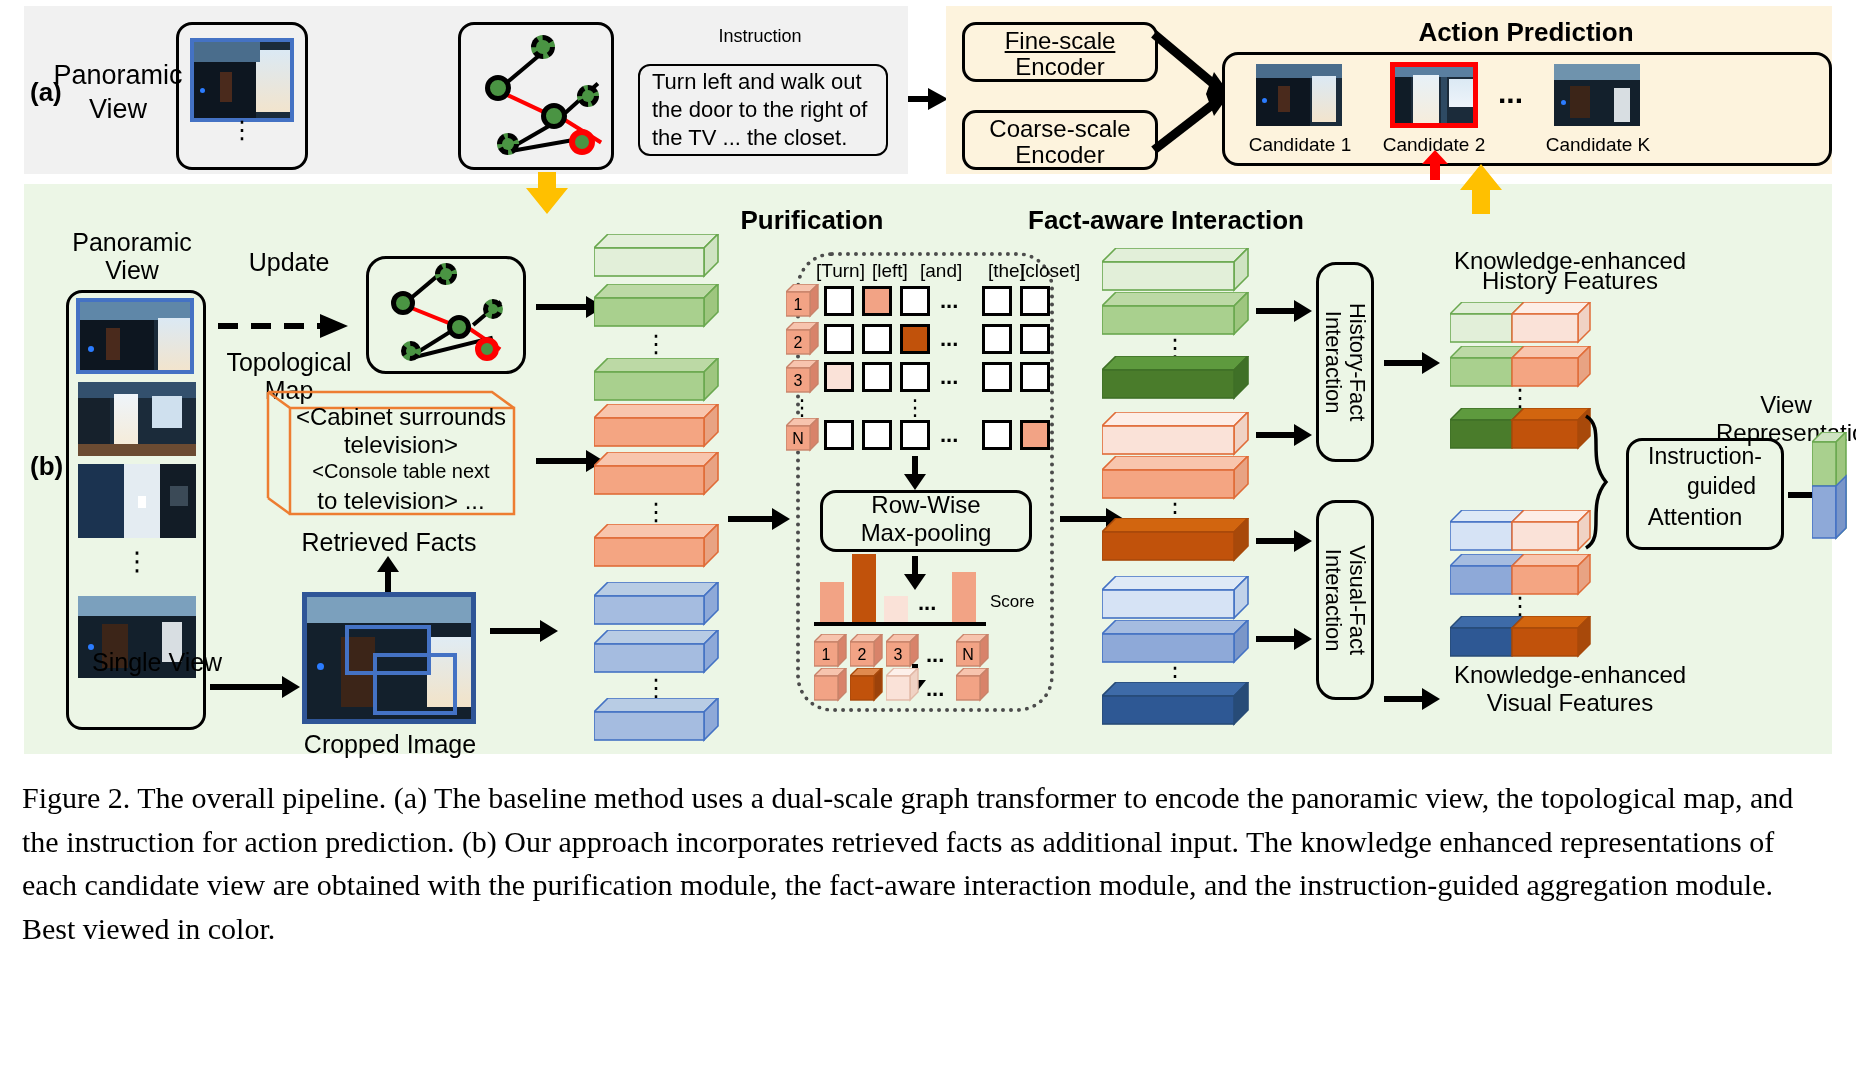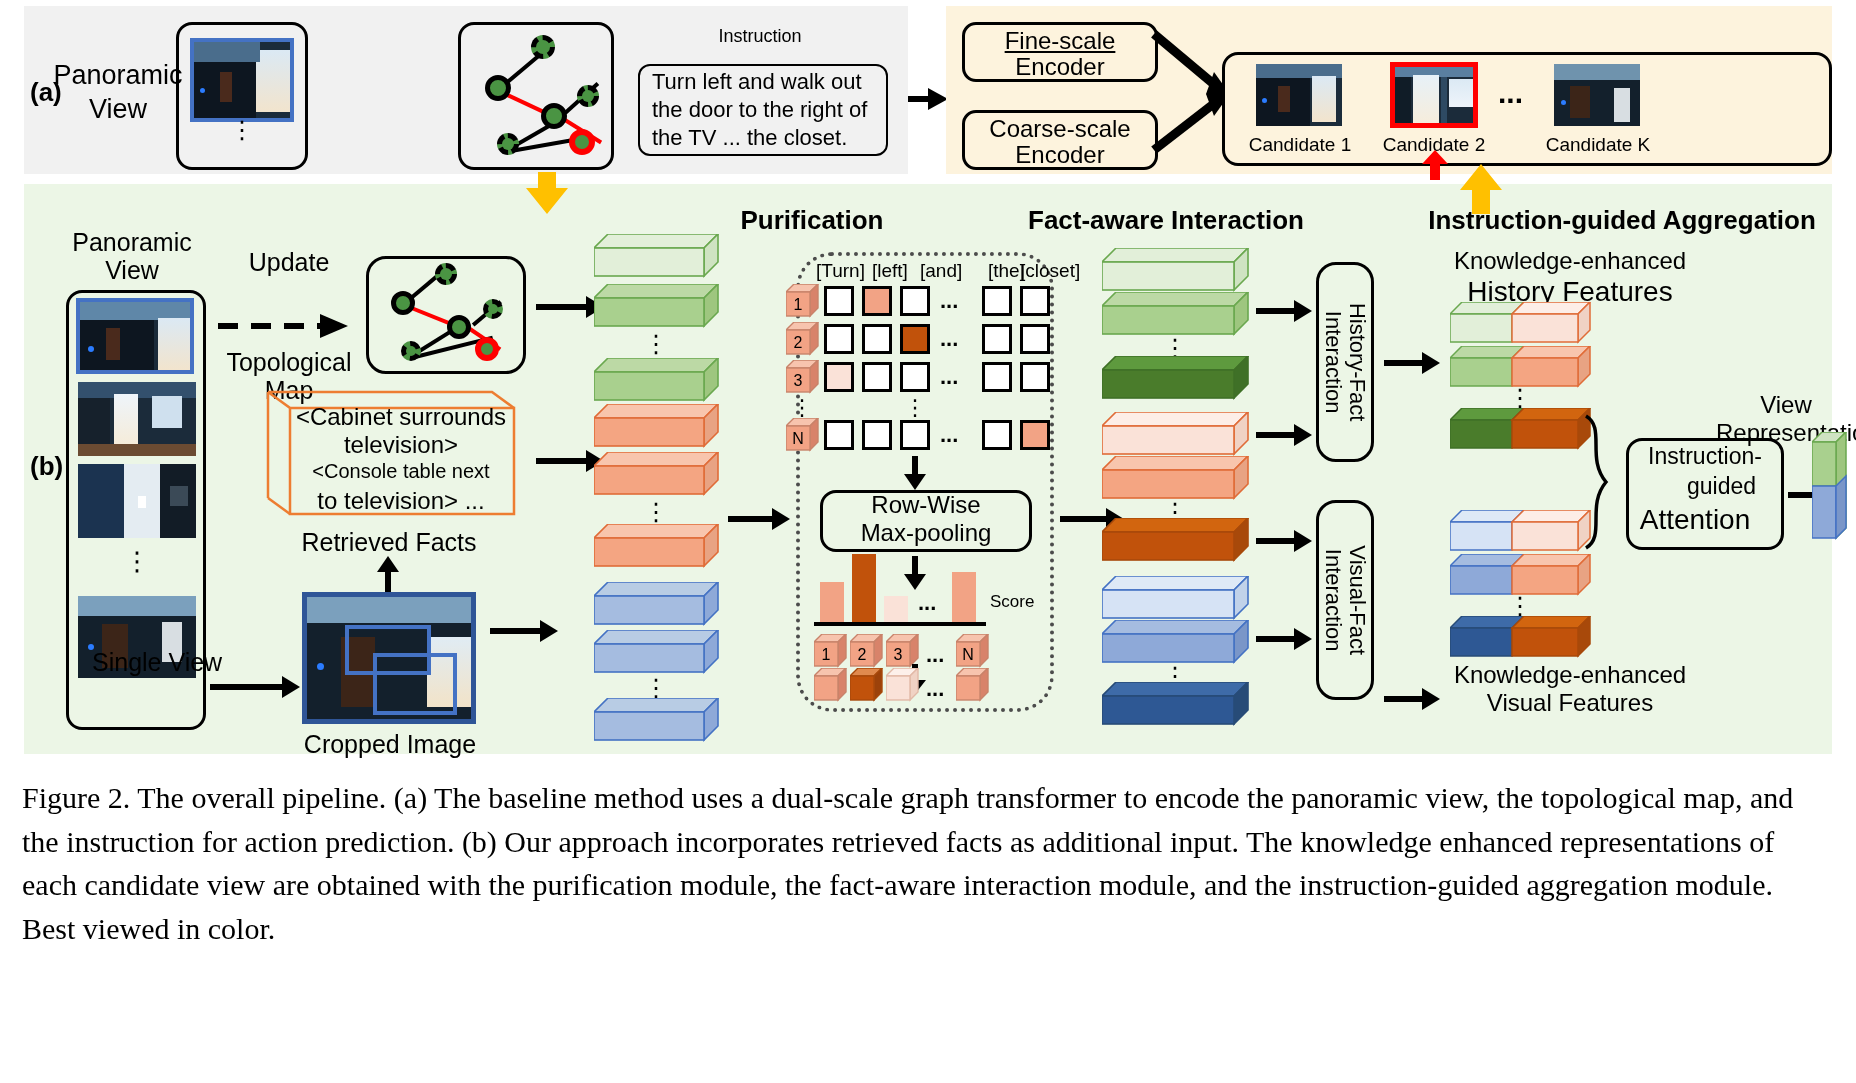--- a/index.html
+++ b/index.html
@@ -143,20 +143,21 @@
 
   <svg style="position:absolute; left:1150px; top:20px; width:90px; height:150px;">
     <line x1="4" y1="14" x2="66" y2="66" stroke="#000" stroke-width="9"></line>
     <polygon points="84,80 56,74 64,52" fill="#000"></polygon>
   </svg>
   <svg style="position:absolute; left:1150px; top:70px; width:90px; height:120px;">
     <line x1="4" y1="80" x2="66" y2="32" stroke="#000" stroke-width="9"></line>
     <polygon points="84,18 64,46 56,24" fill="#000"></polygon>
   </svg>
 
+  <div class="lbl ctr bold" style="left:1226px; top:18px; width:600px; font-size:26px;">Action Prediction</div>
 
   <div class="rbox" style="left:1222px; top:52px; width:610px; height:114px; border-radius:16px; background:#fdf3dd;"></div>
 
   <div class="photo" style="left:1256px; top:64px; width:86px; height:62px;">
      <div class="wallL" style="left:0; top:0; width:86px; height:14px; background:#4a6d8c;"></div>
      <div class="sky" style="left:56px; top:12px; width:24px; height:46px; background:linear-gradient(#dbe9f4,#f2e4cd);"></div>
      <div class="dark" style="left:0; top:14px; width:54px; height:48px; background:#0d1620;"></div>
      <div class="dark" style="left:22px; top:22px; width:12px; height:26px; background:#4a2a1c;"></div>
      <div class="dark" style="left:6px; top:34px; width:5px; height:5px; background:#2b7cff; border-radius:50%;"></div>
   </div>
@@ -593,24 +594,23 @@
 
   <div class="arrow ar-r" style="left:1384px; top:352px; width:56px; height:22px;">
      <div class="shaft" style="width:40px;"></div>
       <div class="head" style="border-left:18px solid #000;"></div>
     </div>
   <div class="arrow ar-r" style="left:1384px; top:688px; width:56px; height:22px;">
      <div class="shaft" style="width:40px;"></div>
       <div class="head" style="border-left:18px solid #000;"></div>
     </div>
 
-  <div class="lbl ctr bold" style="left:1412px; top:206px; width:420px; font-size:26px;">Instruction-guided Aggregation</div>
 
   <div class="lbl ctr" style="left:1420px; top:248px; width:300px; font-size:24px;">Knowledge-enhanced</div>
-  <div class="lbl ctr" style="left:1420px; top:276px; width:300px; font-size:28px;text-align:center;">History Features</div>
+  <div class="lbl ctr" style="left:1420px; top:268px; width:300px; font-size:24px;text-align:center;">History Features</div>
 
   <svg style="position:absolute; left:1450px; top:302px; width:142px; height:42px;">
     <polygon points="0,12 12,0 74,0 62,12" fill="#e2efd9" stroke="#6aa84f" stroke-width="1.5"></polygon>
     <rect x="0" y="12" width="62" height="28" fill="#e2efd9" stroke="#6aa84f" stroke-width="1.5"></rect>
     <polygon points="62,12 74,0 140,0 128,12" fill="#fdeee7" stroke="#e06c38" stroke-width="1.5"></polygon>
     <polygon points="128,12 140,0 140,28 128,40" fill="#f0d2c4" stroke="#e06c38" stroke-width="1.5"></polygon>
     <rect x="62" y="12" width="66" height="28" fill="#fae2d8" stroke="#e06c38" stroke-width="1.5"></rect>
   </svg>
   <svg style="position:absolute; left:1450px; top:346px; width:142px; height:42px;">
     <polygon points="0,12 12,0 74,0 62,12" fill="#bcd9a5" stroke="#6aa84f" stroke-width="1.5"></polygon>
@@ -654,21 +654,21 @@
   <div class="lbl ctr" style="left:1420px; top:662px; width:300px; font-size:24px;">Knowledge-enhanced</div>
   <div class="lbl ctr" style="left:1420px; top:690px; width:300px; font-size:24px;">Visual Features</div>
 
   <svg style="position:absolute; left:1584px; top:412px; width:44px; height:140px;">
     <path d="M2,4 C22,16 2,46 22,70 C2,94 22,124 2,136" fill="none" stroke="#000" stroke-width="3.5"></path>
   </svg>
 
   <div class="rbox" style="left:1626px; top:438px; width:158px; height:112px; border-radius:16px;"></div>
   <div class="lbl ctr" style="left:1626px; top:444px; width:158px; font-size:23px;">Instruction-</div>
   <div class="lbl ctr" style="left:1626px; top:474px; width:191px; font-size:23px;">guided</div>
-  <div class="lbl ctr" style="left:1626px; top:504px; width:138px; font-size:28px;">Attention</div>
+  <div class="lbl ctr" style="left:1626px; top:504px; width:138px; font-size:24px;">Attention</div>
 
   <div class="arrow ar-r" style="left:1788px; top:484px; width:42px; height:22px;">
      <div class="shaft" style="width:26px;"></div>
       <div class="head" style="border-left:16px solid #000;"></div>
     </div>
 
   <div class="lbl ctr" style="left:1716px; top:392px; width:140px; font-size:24px;">View</div>
   <div class="lbl ctr" style="left:1716px; top:420px; width:140px; font-size:24px;">Representations</div>
 
   <svg style="position:absolute; left:1812px; top:432px; width:40px; height:118px;">

